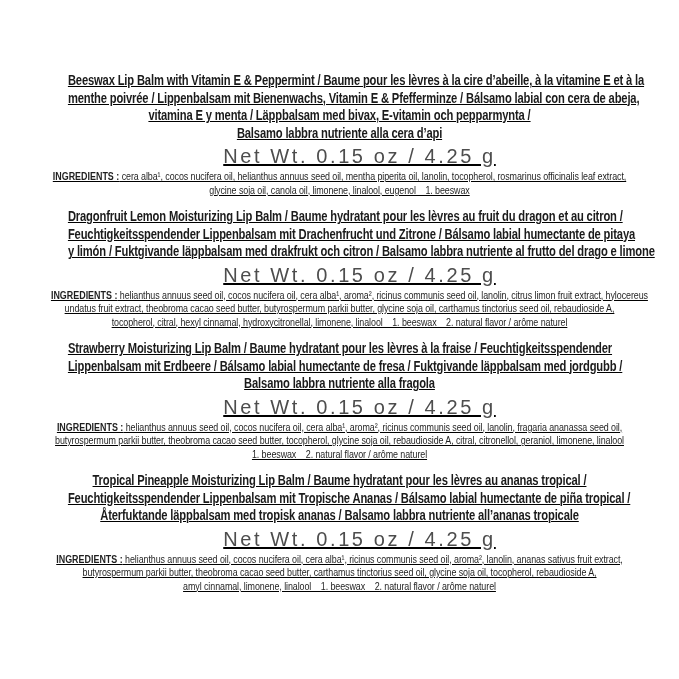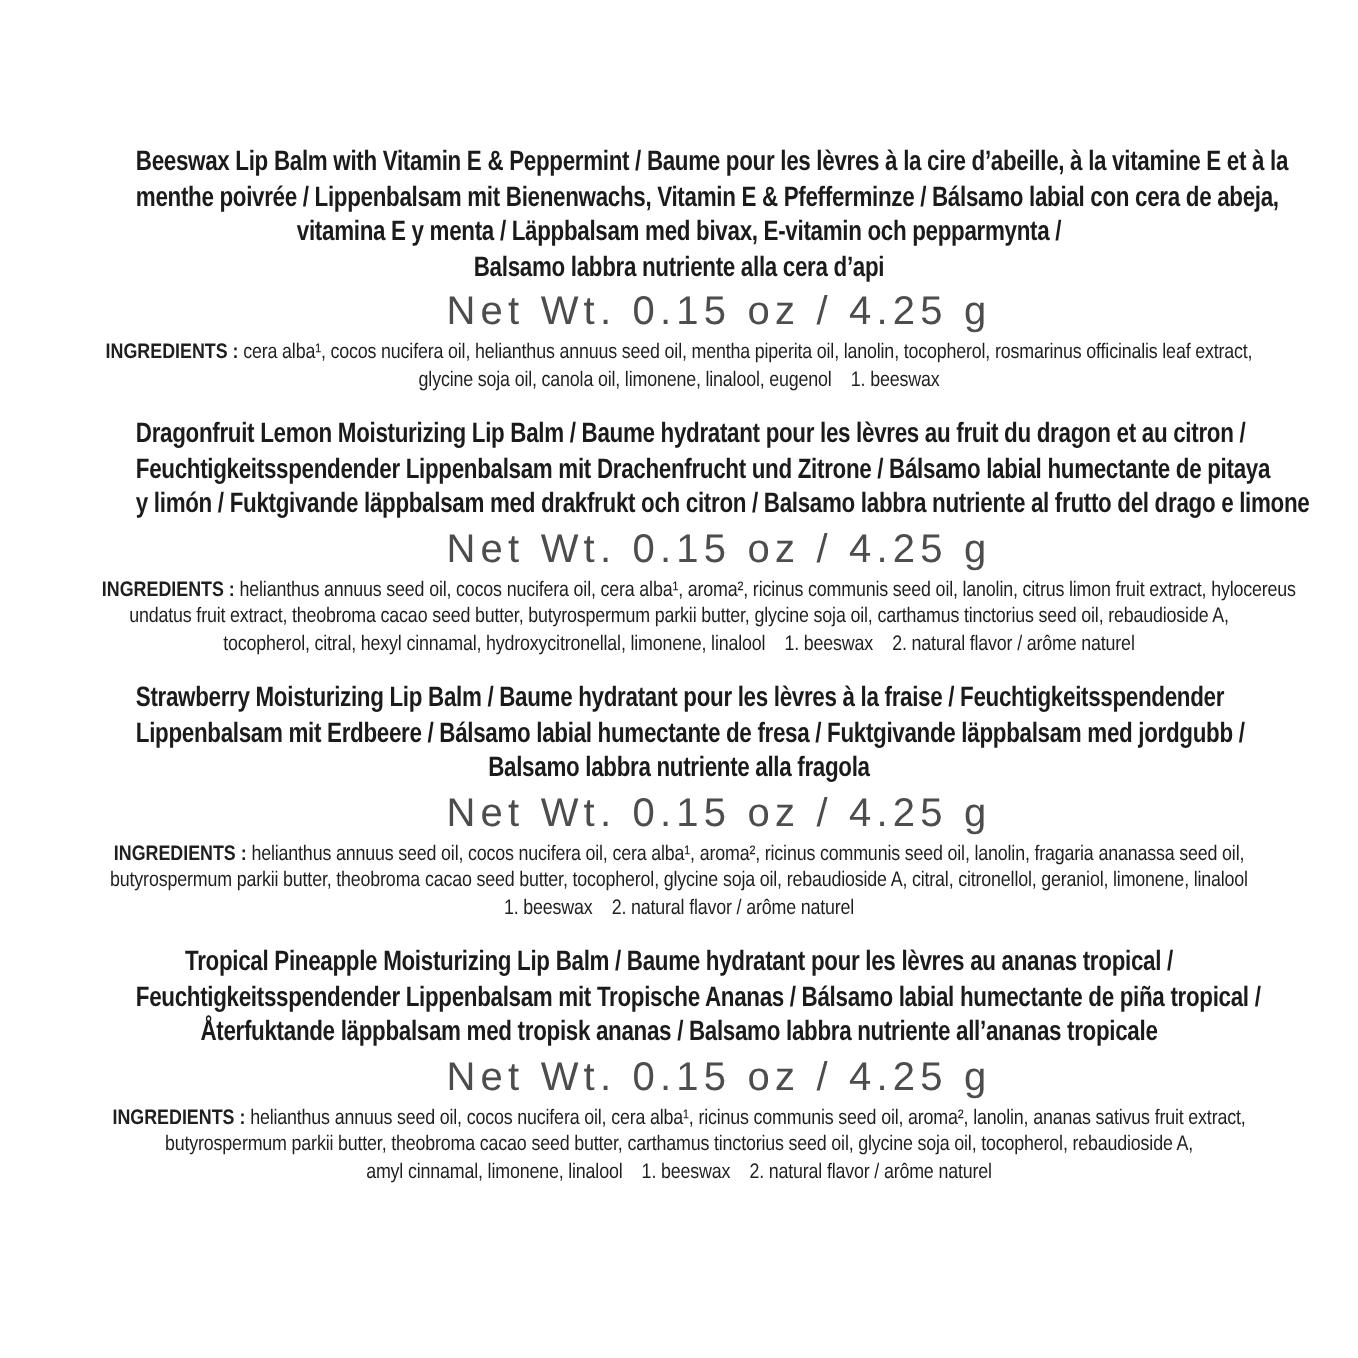--- a/index.html
+++ b/index.html
@@ -11,20 +11,21 @@
     overflow: hidden;
     font-family: "Liberation Sans", sans-serif;
   }
   .label-panel {
     width: 679px;
     padding-top: 72px;
     box-sizing: border-box;
   }
   .product-section {
     margin-bottom: 11px;
+    text-decoration: underline;
   }
   .title-block {
     width: 100%;
     transform: scaleX(0.80);
     transform-origin: 50% 0;
   }
   .title-line {
     text-align: center;
     white-space: nowrap;
     font-weight: bold;

